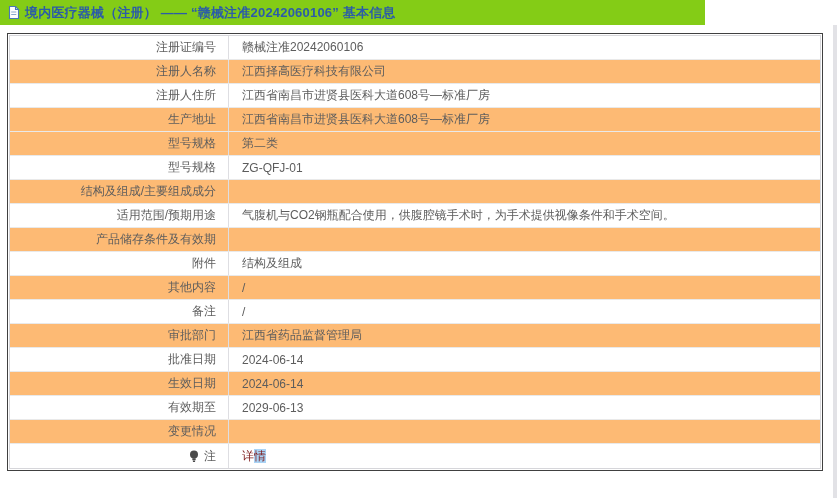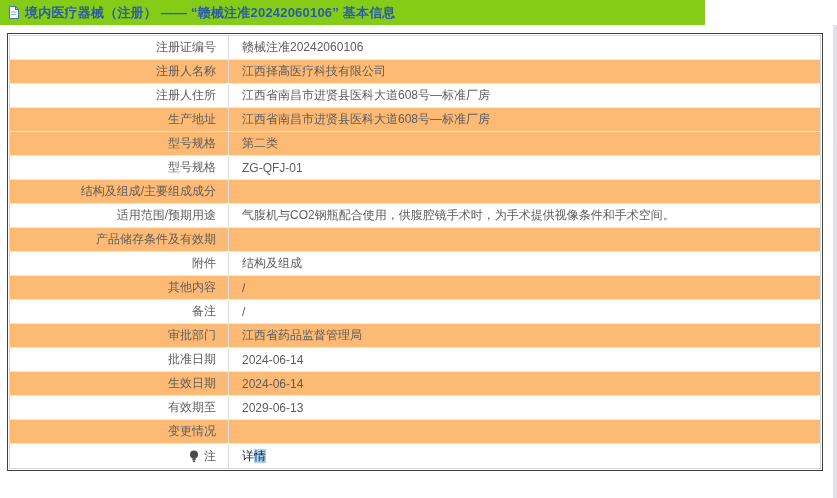--- a/index.html
+++ b/index.html
@@ -53,21 +53,21 @@
   }
   .cell.label {
     width: 219px; flex: none;
     justify-content: flex-end;
     padding-right: 12px;
     border-right: 1px solid #dedee2;
     gap: 3px;
   }
   .cell.value { flex: 1; padding-left: 13px; color: #5d5d5d; }
   a.link {
-    font-size: 12px; color: #0f172a;
+    font-size: 12px; color: #7f1d1d;
     text-decoration: none;
   }
   a.link .hl { background: #a9d3f5; }
   .bulb-icon { display: inline-flex; align-items: center; margin-right: 2px; }
 </style>
 </head>
 <body>
 
 <div class="header-bar">
   <span class="doc-icon">

